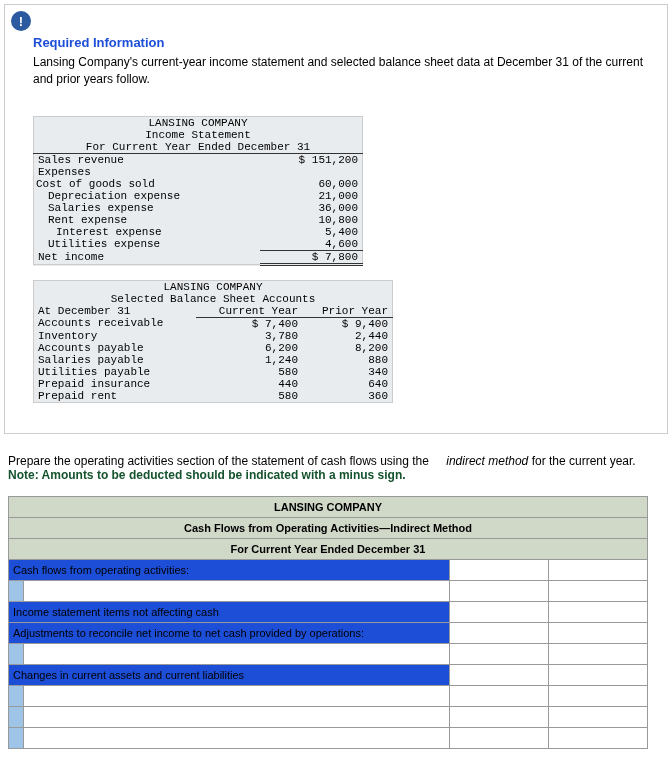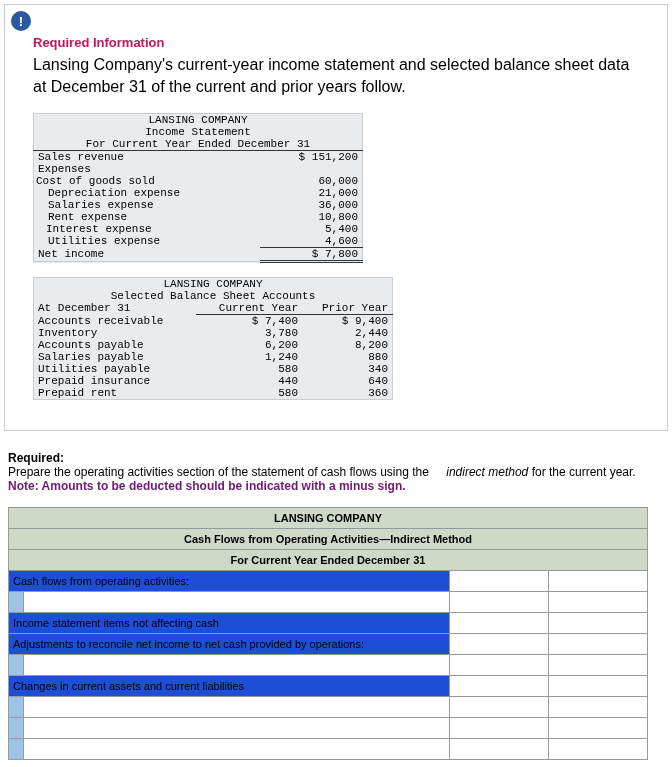--- a/index.html
+++ b/index.html
@@ -16,40 +16,40 @@
     padding: 0;
   }
   .info-icon {
     width: 20px; height: 20px; border-radius: 50%;
     background: #2c5aa0; color: #fff; font-weight: bold;
     display: inline-flex; align-items: center; justify-content: center;
     margin: 6px 0 0 6px; font-size: 13px;
     line-height: 1;
   }
   .content { padding: 0 22px 16px 28px; }
-  .req-title { color: #be185d; font-weight: bold; font-size: 13px; margin: 4px 0 4px 0; }
+  .req-title { color: #1d4ed8; font-weight: bold; font-size: 13px; margin: 4px 0 4px 0; }
   .italic-note { color: #1a4d8f; font-style: italic; font-size: 12px; margin-bottom: 12px; }
-  .desc { font-size: 16px; margin-bottom: 14px; line-height: 1.4; }
+  .desc { font-size: 12px; margin-bottom: 28px; line-height: 1.4; }
   .mono-table {
     font-family: "Courier New", monospace;
     font-size: 11px;
     border-collapse: collapse;
     background: #e8ecef;
     border: 1px solid #ccc;
     margin-bottom: 14px;
   }
   .mono-table td { padding: 0px 4px; white-space: pre; }
   .mono-table .center { text-align: center; }
   .mono-table .right { text-align: right; }
   .underline { border-bottom: 1px solid #333; }
   .dbl { border-bottom: 3px double #333; }
   .req2 { margin-top: 20px; }
   .req2-title { font-weight: bold; font-size: 12px; }
   .req2-body { font-size: 12px; }
-  .red-note { color: #701a75; font-weight: bold; font-size: 12px; margin-bottom: 14px; }
+  .red-note { color: #14532d; font-weight: bold; font-size: 12px; margin-bottom: 14px; }
   .cf-table {
     border-collapse: collapse;
     width: 640px;
     font-size: 11px;
     margin-bottom: 10px;
   }
   .cf-table td {
     border: 1px solid #999;
     padding: 2px 4px;
     height: 16px;
@@ -102,21 +102,21 @@
           </tr>
       <tr>
             <td style="padding-left:14px">Salaries expense</td>
             <td class="right">36,000</td>
           </tr>
       <tr>
             <td style="padding-left:14px">Rent expense</td>
             <td class="right">10,800</td>
           </tr>
       <tr>
-            <td style="padding-left:12px">Interest expense</td>
+            <td style="padding-left:22px">Interest expense</td>
             <td class="right">5,400</td>
           </tr>
       <tr>
             <td style="padding-left:14px">Utilities expense</td>
             <td class="right underline">4,600</td>
           </tr>
       <tr>
         <td>Net income</td>
         <td class="right dbl">$ 7,800</td>
       </tr>
@@ -170,21 +170,20 @@
             <td>Prepaid rent</td>
             <td class="right">580</td>
             <td class="right">360</td>
           </tr>
     </tbody>
       </table>
   </div>
 </div>
 
 <div class="req2" style="padding:0 8px;">
-  <div class="req2-title">Required:</div>
   <div class="req2-body">
     <span>Prepare the operating activities section of the statement of cash flows using the </span><span class="indirect-italic">indirect method</span><span> for the current year.</span>
   </div>
   <div class="red-note">Note: Amounts to be deducted should be indicated with a minus sign.</div>
 
   <table class="cf-table">
     <tbody>
         <tr>
           <td colspan="5" class="cf-hdr">LANSING COMPANY</td>
         </tr>

